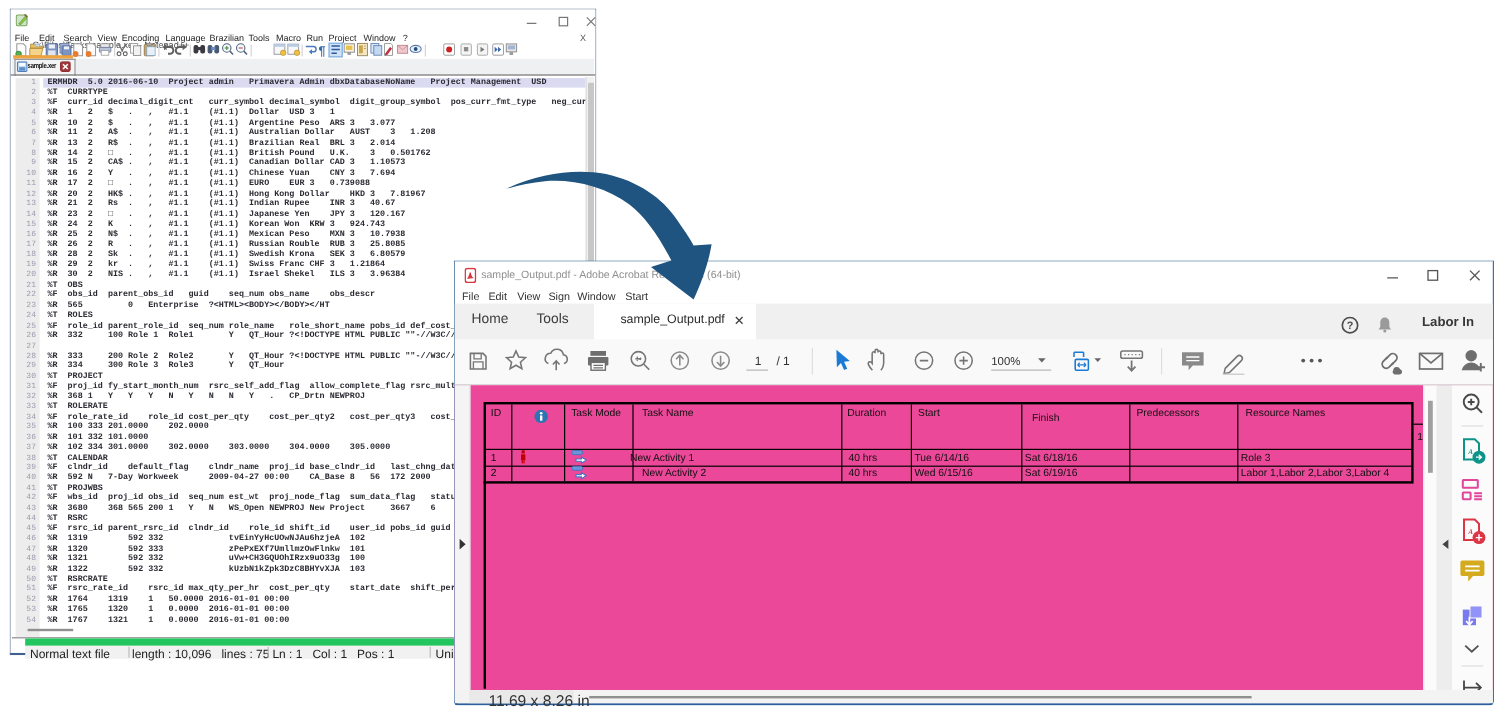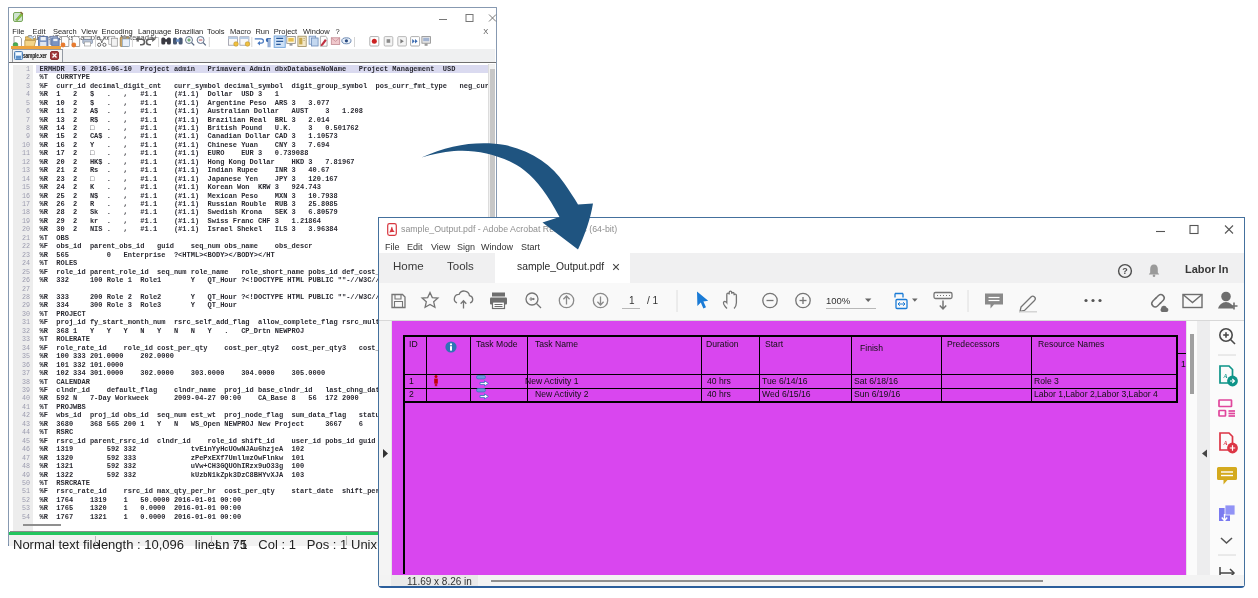--- a/index.html
+++ b/index.html
@@ -19,31 +19,31 @@
   #editor{left:1px;top:55.6px;width:485px;height:467px;background:#fff;overflow:hidden;border-bottom:1.5px solid #8a8a8a;}
   #gutter{left:3px;top:1.2px;width:20px;height:465.8px;background:#ededed;
           font:6.7px/8.46px "Liberation Mono",monospace;color:#9b9bae;text-align:right;
           padding-right:3px;box-sizing:border-box;}
   #code{left:29.5px;top:1.2px;font:bold 7px/8.46px "Liberation Mono",monospace;color:#2b2b33;
         white-space:pre;}
   #hl1{left:26px;top:1.2px;width:452px;height:8.5px;background:#dadaf0;}
   #vsb{left:478px;top:0px;width:8px;height:467px;background:#f0f0f0;border-left:1px solid #dcdcdc;}
   #vsbthumb{left:479.5px;top:5px;width:5px;height:150px;background:#c7c7c7;}
   #hsbthumb{left:13px;top:460.7px;width:38px;height:1.6px;background:#8f8f8f;}
-  #npp-status{left:0px;top:524.2px;width:487px;height:11.3px;background:#f1f1f1;
-              border-top:3px solid #22c55e;font-size:13px;color:#222;}
+  #npp-status{left:12px;top:524.2px;width:487px;height:11.3px;background:#f1f1f1;
+              border-top:6px solid #22c55e;font-size:10px;color:#222;}
   
   #acr{left:378px;top:217px;width:865px;height:368px;background:#fff;
        border:1px solid #44709d;border-bottom:2px solid #2b5e9b;border-radius:0 0 4px 4px;}
   #acr .titletxt{left:22px;top:6px;font-size:8.8px;color:#8f8f8f;}
   .acrmenu{font-size:9px;color:#333;}
   #acr-tabs{left:0;top:35px;width:865px;height:30px;background:#f0f0f1;}
   #acr-doctab{left:116px;top:35px;width:135px;height:30px;background:#fff;}
   #acr-toolbar{left:0;top:65px;width:865px;height:37px;background:#f9f9f9;border-bottom:1px solid #d8d8d8;}
-  #acr-doc{left:0;top:103px;width:865px;height:254px;background:#d946ef;}
+  #acr-doc{left:0;top:103px;width:865px;height:254px;background:#ec4899;}
   #acr-bottom{left:0;top:357px;width:865px;height:11px;background:#f3f3f3;}
   
   .tline{position:absolute;background:#000;}
   .tcell{position:absolute;font-size:8.6px;color:#101010;white-space:nowrap;}
 </style>
 </head>
 <body>
 
 <div id="npp" class="abs">
   <svg class="abs" style="left:4px;top:3px" width="11" height="11" viewBox="0 0 11 11">
@@ -548,21 +548,21 @@
         <rect x="0.5" y="0.5" width="9" height="3.4" rx="1.6" fill="#6b96d8" stroke="#4472c4" stroke-width="0.8"></rect>
         <path d="M4 7.5 L8.5 7.5 L8.5 5.8 L12.5 8.4 L8.5 11 L8.5 9.4 L4 9.4 Z" fill="#fff" stroke="#4472c4" stroke-width="0.9"></path>
       </svg>
       <div class="tcell" style="left:120px;top:38.5px">New Activity 1</div>
       <div class="tcell" style="left:130px;top:52px">New Activity 2</div>
       <div class="tcell" style="left:302px;top:38.5px">40 hrs</div>
       <div class="tcell" style="left:302px;top:52px">40 hrs</div>
       <div class="tcell" style="left:357px;top:38.5px">Tue 6/14/16</div>
       <div class="tcell" style="left:357px;top:52px">Wed 6/15/16</div>
       <div class="tcell" style="left:449px;top:38.5px">Sat 6/18/16</div>
-      <div class="tcell" style="left:449px;top:52px">Sun 6/19/16</div>
+      <div class="tcell" style="left:449px;top:52px">Sat 6/19/16</div>
       <div class="tcell" style="left:629px;top:38.5px">Role 3</div>
       <div class="tcell" style="left:629px;top:52px">Labor 1,Labor 2,Labor 3,Labor 4</div>
     </div>
 
     <div class="abs" style="left:24px;top:80px;width:2px;height:173px;background:#000"></div>
 
     <div class="abs" style="left:799px;top:32px;width:8px;height:1px;background:#000"></div>
     <div class="abs tcell" style="left:802px;top:38px">1</div>
 
     <div class="abs" style="left:807px;top:0;width:11px;height:254px;background:#fbfbfb;border-left:1px solid #e6e6e6"></div>
@@ -622,21 +622,21 @@
 
       <g stroke="#444" stroke-width="1.5" fill="none">
         <line x1="10" y1="246" x2="10" y2="258"></line>
         <line x1="10" y1="252" x2="24" y2="252"></line>
         <path d="M20 248 l4 4 l-4 4"></path>
       </g>
     </svg>
   </div>
   <div id="acr-bottom" class="abs">
     <div class="abs" style="left:12px;top:0px;width:87px;height:11px;background:#e9e9e9"></div>
-    <div class="abs" style="left:28px;top:0.5px;font-size:10px;color:#333">11.69 x 8.26 in</div>
+    <div class="abs" style="left:28px;top:0.5px;font-size:13px;color:#333">11.69 x 8.26 in</div>
     <div class="abs" style="left:112px;top:5px;width:552px;height:2px;background:#8f8f8f"></div>
   </div>
 </div>
 
 <svg class="abs" style="left:400px;top:125px;z-index:50" width="240" height="140" viewBox="0 0 240 140">
   <path d="M 21.5,32.5
            C 50,19 80,15.5 105,20
            C 132,26 152,40 164,58
            C 169,65.5 174.5,73 178,79.5
            L 193,78.5

